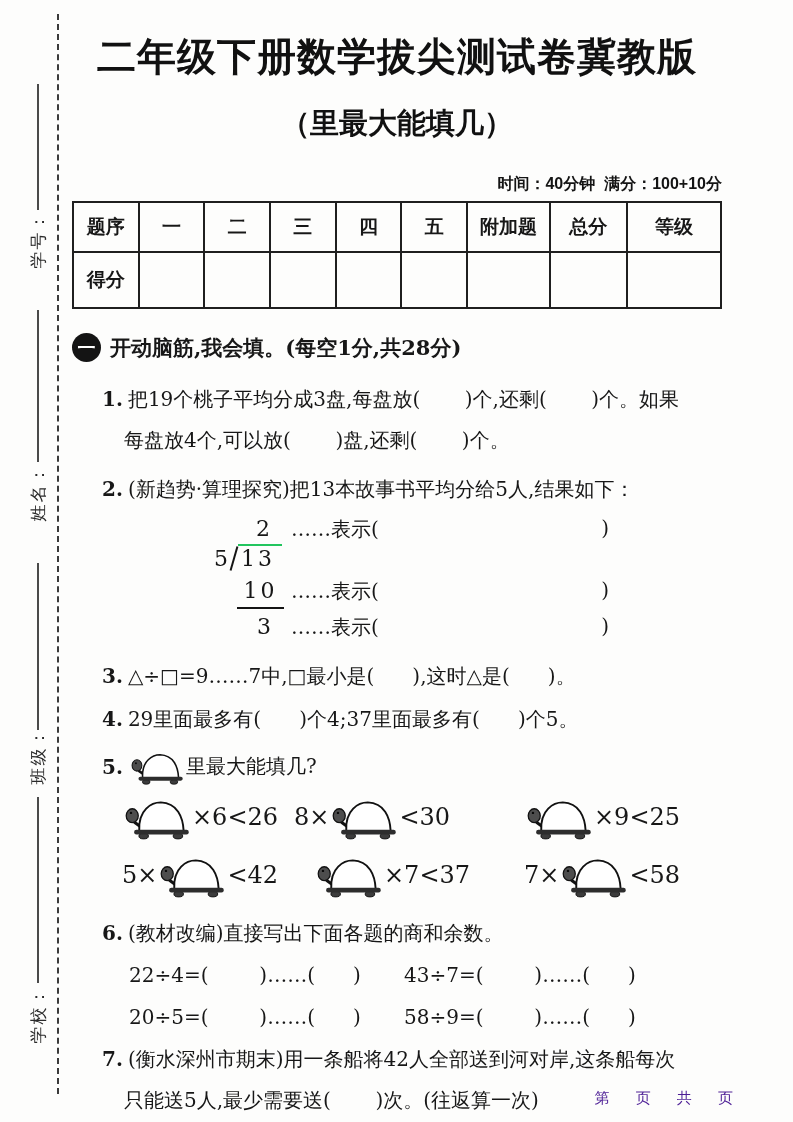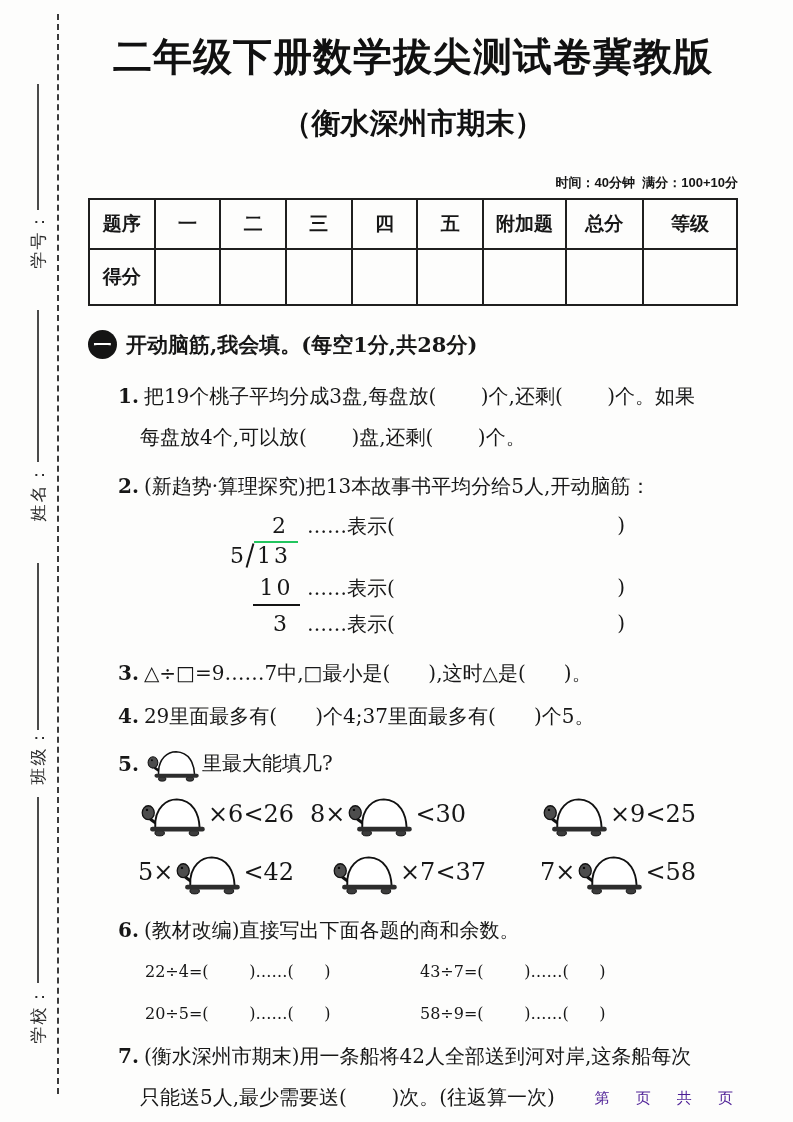--- a/index.html
+++ b/index.html
@@ -15,31 +15,31 @@
   .seg1{top:84px;height:126px;}
   .seg2{top:310px;height:152px;}
   .seg3{top:563px;height:167px;}
   .seg4{top:797px;height:186px;}
   .mlabel{
     position:absolute;left:38px;font-size:17px;letter-spacing:2px;
     transform:translate(-50%,-50%) rotate(-90deg);white-space:nowrap;
     font-family:"DejaVu Serif", serif;color:#2a2a2a;
   }
   
-  .content{position:absolute;left:88px;top:0;width:650px;}
+  .content{position:absolute;left:72px;top:0;width:650px;}
   .title{
     font-family:"Liberation Sans", sans-serif;font-weight:700;font-size:39px;
     text-align:center;margin:30px 0 0;letter-spacing:1px;color:#111;
   }
   .subtitle{
     font-family:"Liberation Sans", sans-serif;font-weight:700;font-size:29px;
     text-align:center;margin:20px 0 0;color:#111;
   }
   .meta{
-    text-align:right;font-size:13px;margin-top:30px;
+    text-align:right;font-size:16px;margin-top:30px;
     font-family:"Liberation Sans", sans-serif;font-weight:700;color:#141414;
   }
   table.score-table{
     width:100%;border-collapse:collapse;margin-top:6px;
     font-size:19px;table-layout:fixed;
   }
   table.score-table td{border:2px solid #1f1f1f;text-align:center;padding:4px;}
   table.score-table tr.hdr td{height:40px;font-weight:700;}
   table.score-table tr.score td{height:46px;font-weight:700;}
   
@@ -83,21 +83,21 @@
   }
   
   .q5-line{margin:8px 0 0 30px;font-size:20px;display:flex;align-items:center;}
   .turtle{vertical-align:middle;}
   .turtle-inline{width:54px;height:37px;margin:0 2px;}
   .turtle-expr{width:66px;height:46px;margin:0 2px;flex:none;}
   .t-grid-row{display:flex;align-items:center;padding-left:50px;margin-top:6px;height:52px;}
   .t-item{display:flex;align-items:center;font-size:24px;flex:none;}
   .tw1{width:172px;} .tw2{width:230px;} .tw3{width:192px;} .tw4{width:210px;}
   
-  .q6-row{display:flex;padding-left:57px;font-size:16px;line-height:42px;}
+  .q6-row{display:flex;padding-left:57px;font-size:20px;line-height:42px;}
   .q6-left{width:275px;}
   
   .footer{
     position:absolute;left:88px;top:1089px;width:650px;text-align:right;
     font-family:"Liberation Sans", sans-serif;font-size:15px;
     letter-spacing:5px;word-spacing:12px;color:#4c1d95;
   }
   .svg-defs{position:absolute;width:0;height:0;}
 </style>
 </head>
@@ -127,21 +127,21 @@
     <div class="mseg seg4"></div>
     <div class="mlabel" style="top:240px">学号：</div>
     <div class="mlabel" style="top:493px">姓名：</div>
     <div class="mlabel" style="top:756px">班级：</div>
     <div class="mlabel" style="top:1015px">学校：</div>
   </aside>
 
   <main class="content">
 
     <h1 class="title">二年级下册数学拔尖测试卷冀教版</h1>
-    <h2 class="subtitle">（衡水深州市期末）</h2>
+    <h2 class="subtitle">（里最大能填几）</h2>
     <div class="meta pre">时间：40分钟  满分：100+10分</div>
 
     <table class="score-table">
       <tbody>
       <tr class="hdr">
         <td style="width:10%">题序</td>
         <td style="width:10%">一</td>
         <td style="width:10%">二</td>
         <td style="width:10%">三</td>
         <td style="width:10%">四</td>
@@ -168,21 +168,21 @@
       <span class="badge">一</span>
       <span class="section-title">开动脑筋,我会填。(每空1分,共28分)</span>
     </div>
 
     <div class="question q1">
       <div><span class="qno">1.</span><span class="pre">把19个桃子平均分成3盘,每盘放(       )个,还剩(       )个。如果</span></div>
       <div class="cont"><span class="pre">每盘放4个,可以放(       )盘,还剩(       )个。</span></div>
     </div>
 
     <div class="question q2">
-      <span class="qno">2.</span><span class="pre">(新趋势·算理探究)把13本故事书平均分给5人,开动脑筋：</span>
+      <span class="qno">2.</span><span class="pre">(新趋势·算理探究)把13本故事书平均分给5人,结果如下：</span>
     </div>
 
     <div class="division">
       <div class="ld-row ld-r1">
         <span class="ld-quot">2</span>
         <span class="ld-note">
             <span class="pre">……表示(</span>
             <span>)</span>
           </span>
       </div>

